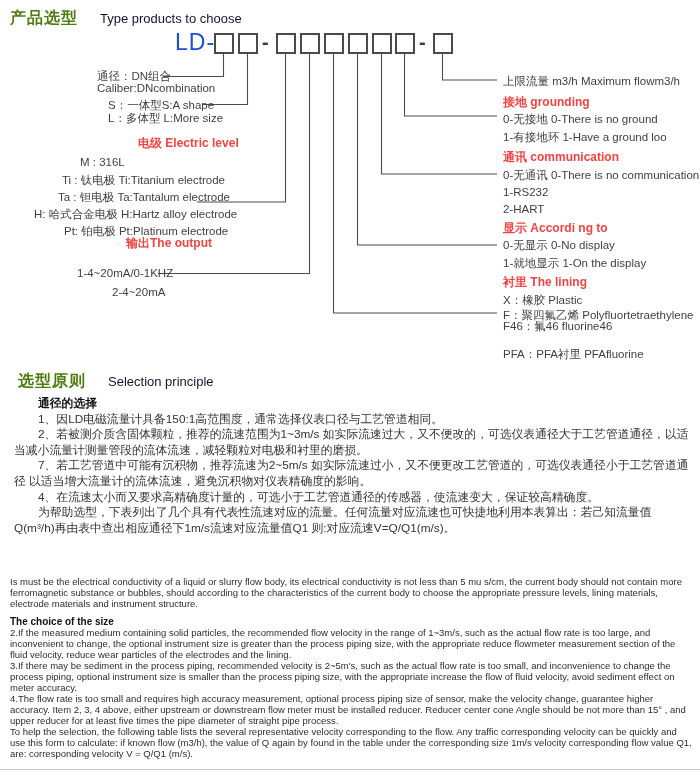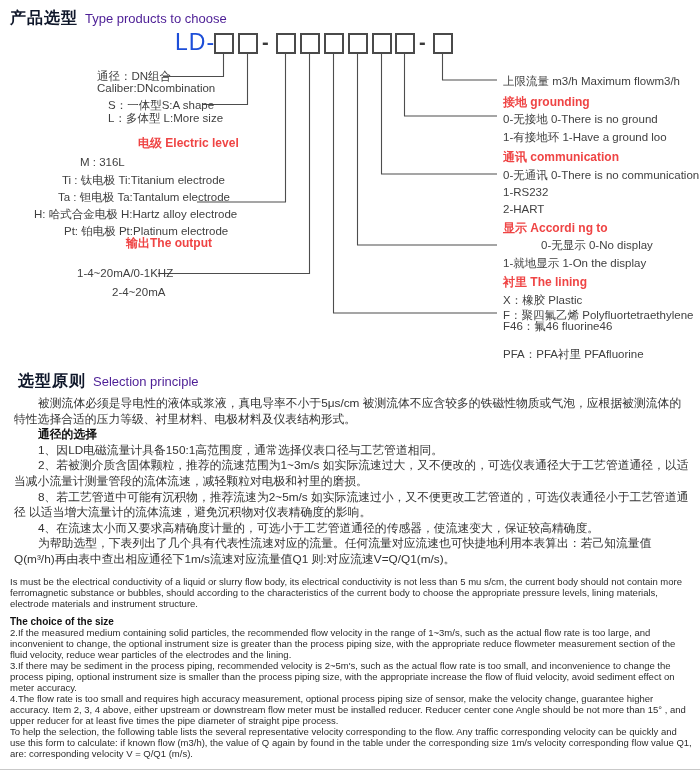--- a/index.html
+++ b/index.html
@@ -2,22 +2,22 @@
 <html><head>
 <meta charset="utf-8">
 <style>
   html,body{margin:0;padding:0;}
   body{
     width:700px;height:776px;background:#ffffff;position:relative;overflow:hidden;
     font-family:"Liberation Sans","DejaVu Sans",sans-serif;color:#3b3b3b;
   }
   
   .sec-title{position:absolute;white-space:nowrap;}
-  .sec-title .t-zh{font-size:16px;font-weight:bold;color:#0f172a;letter-spacing:1px;}
-  .sec-title .t-en{font-size:13px;color:#4c1d95;margin-left:7px;}
+  .sec-title .t-zh{font-size:16px;font-weight:bold;color:#4d7c0f;letter-spacing:1px;}
+  .sec-title .t-en{font-size:13px;color:#0f172a;margin-left:22px;}
   
   .diagram{position:absolute;top:0;left:0;width:700px;height:370px;}
   .diagram svg{position:absolute;top:0;left:0;pointer-events:none;}
   .ld-prefix{position:absolute;left:175px;top:29px;font-size:23px;color:#1d4ed8;letter-spacing:1px;}
   .code-box{position:absolute;top:33px;width:16px;height:17px;border:2px solid #4a4a4a;background:#fff;}
   .dash-sep{position:absolute;top:31px;font-size:20px;font-weight:bold;color:#3a3a3a;}
   .lbl{position:absolute;font-size:11.5px;white-space:nowrap;color:#3f3f3f;}
   .lbl.hdr{font-weight:bold;font-size:12px;color:#ef4444;}
   .rlbl{left:503px;}
   
@@ -85,39 +85,38 @@
 
     <div class="lbl rlbl" style="top:74px;">上限流量 m3/h Maximum flowm3/h</div>
     <div class="lbl rlbl hdr" style="top:94px;">接地 grounding</div>
     <div class="lbl rlbl" style="top:112px;">0-无接地 0-There is no ground</div>
     <div class="lbl rlbl" style="top:130px;">1-有接地环 1-Have a ground loo</div>
     <div class="lbl rlbl hdr" style="top:149px;">通讯 communication</div>
     <div class="lbl rlbl" style="top:168px;">0-无通讯 0-There is no communication</div>
     <div class="lbl rlbl" style="top:186px;">1-RS232</div>
     <div class="lbl rlbl" style="top:203px;">2-HART</div>
     <div class="lbl rlbl hdr" style="top:220px;">显示 Accordi ng to</div>
-    <div class="lbl rlbl" style="top:238px;margin-left:38px;">0-无显示 0-No display</div>
+    <div class="lbl rlbl" style="top:238px;">0-无显示 0-No display</div>
     <div class="lbl rlbl" style="top:256px;">1-就地显示 1-On the display</div>
     <div class="lbl rlbl hdr" style="top:274px;">衬里 The lining</div>
     <div class="lbl rlbl" style="top:293px;">X：橡胶 Plastic</div>
     <div class="lbl rlbl" style="top:308px;">F：聚四氟乙烯 Polyfluortetraethylene</div>
     <div class="lbl rlbl" style="top:319px;text-align:right;">F46：氟46 fluorine46</div>
     <div class="lbl rlbl" style="top:347px;">PFA：PFA衬里 PFAfluorine</div>
   </div>
 
   <div class="sec-title" style="left:18px;top:371px;">
     <span class="t-zh">选型原则</span><span class="t-en">Selection principle</span>
   </div>
 
   <div class="zh-body">
-    <p>被测流体必须是导电性的液体或浆液，真电导率不小于5μs/cm 被测流体不应含较多的铁磁性物质或气泡，应根据被测流体的特性选择合适的压力等级、衬里材料、电极材料及仪表结构形式。</p>
     <p class="sub">通径的选择</p>
     <p>1、因LD电磁流量计具备150:1高范围度，通常选择仪表口径与工艺管道相同。</p>
     <p>2、若被测介质含固体颗粒，推荐的流速范围为1~3m/s 如实际流速过大，又不便改的，可选仪表通径大于工艺管道通径，以适当减小流量计测量管段的流体流速，减轻颗粒对电极和衬里的磨损。</p>
-    <p>8、若工艺管道中可能有沉积物，推荐流速为2~5m/s 如实际流速过小，又不便更改工艺管道的，可选仪表通径小于工艺管道通径 以适当增大流量计的流体流速，避免沉积物对仪表精确度的影响。</p>
+    <p>7、若工艺管道中可能有沉积物，推荐流速为2~5m/s 如实际流速过小，又不便更改工艺管道的，可选仪表通径小于工艺管道通径 以适当增大流量计的流体流速，避免沉积物对仪表精确度的影响。</p>
     <p>4、在流速太小而又要求高精确度计量的，可选小于工艺管道通径的传感器，使流速变大，保证较高精确度。</p>
     <p>为帮助选型，下表列出了几个具有代表性流速对应的流量。任何流量对应流速也可快捷地利用本表算出：若己知流量值Q(m³/h)再由表中查出相应通径下1m/s流速对应流量值Q1 则:对应流速V=Q/Q1(m/s)。</p>
   </div>
 
   <div class="en-body">
     <p>Is must be the electrical conductivity of a liquid or slurry flow body, its electrical conductivity is not less than 5 mu s/cm, the current body should not contain more ferromagnetic substance or bubbles, should according to the characteristics of the current body to choose the appropriate pressure levels, lining materials, electrode materials and instrument structure.</p>
     <p class="sub">The choice of the size</p>
     <p>2.If the measured medium containing solid particles, the recommended flow velocity in the range of 1~3m/s, such as the actual flow rate is too large, and inconvenient to change, the optional instrument size is greater than the process piping size, with the appropriate reduce flowmeter measurement section of the fluid velocity, reduce wear particles of the electrodes and the lining.</p>
     <p>3.If there may be sediment in the process piping, recommended velocity is 2~5m's, such as the actual flow rate is too small, and inconvenience to change the process piping, optional instrument size is smaller than the process piping size, with the appropriate increase the flow of fluid velocity, avoid sediment effect on meter accuracy.</p>
     <p>4.The flow rate is too small and requires high accuracy measurement, optional process piping size of sensor, make the velocity change, guarantee higher accuracy. Item 2, 3, 4 above, either upstream or downstream flow meter must be installed reducer. Reducer center cone Angle should be not more than 15° , and upper reducer for at least five times the pipe diameter of straight pipe process.</p>

